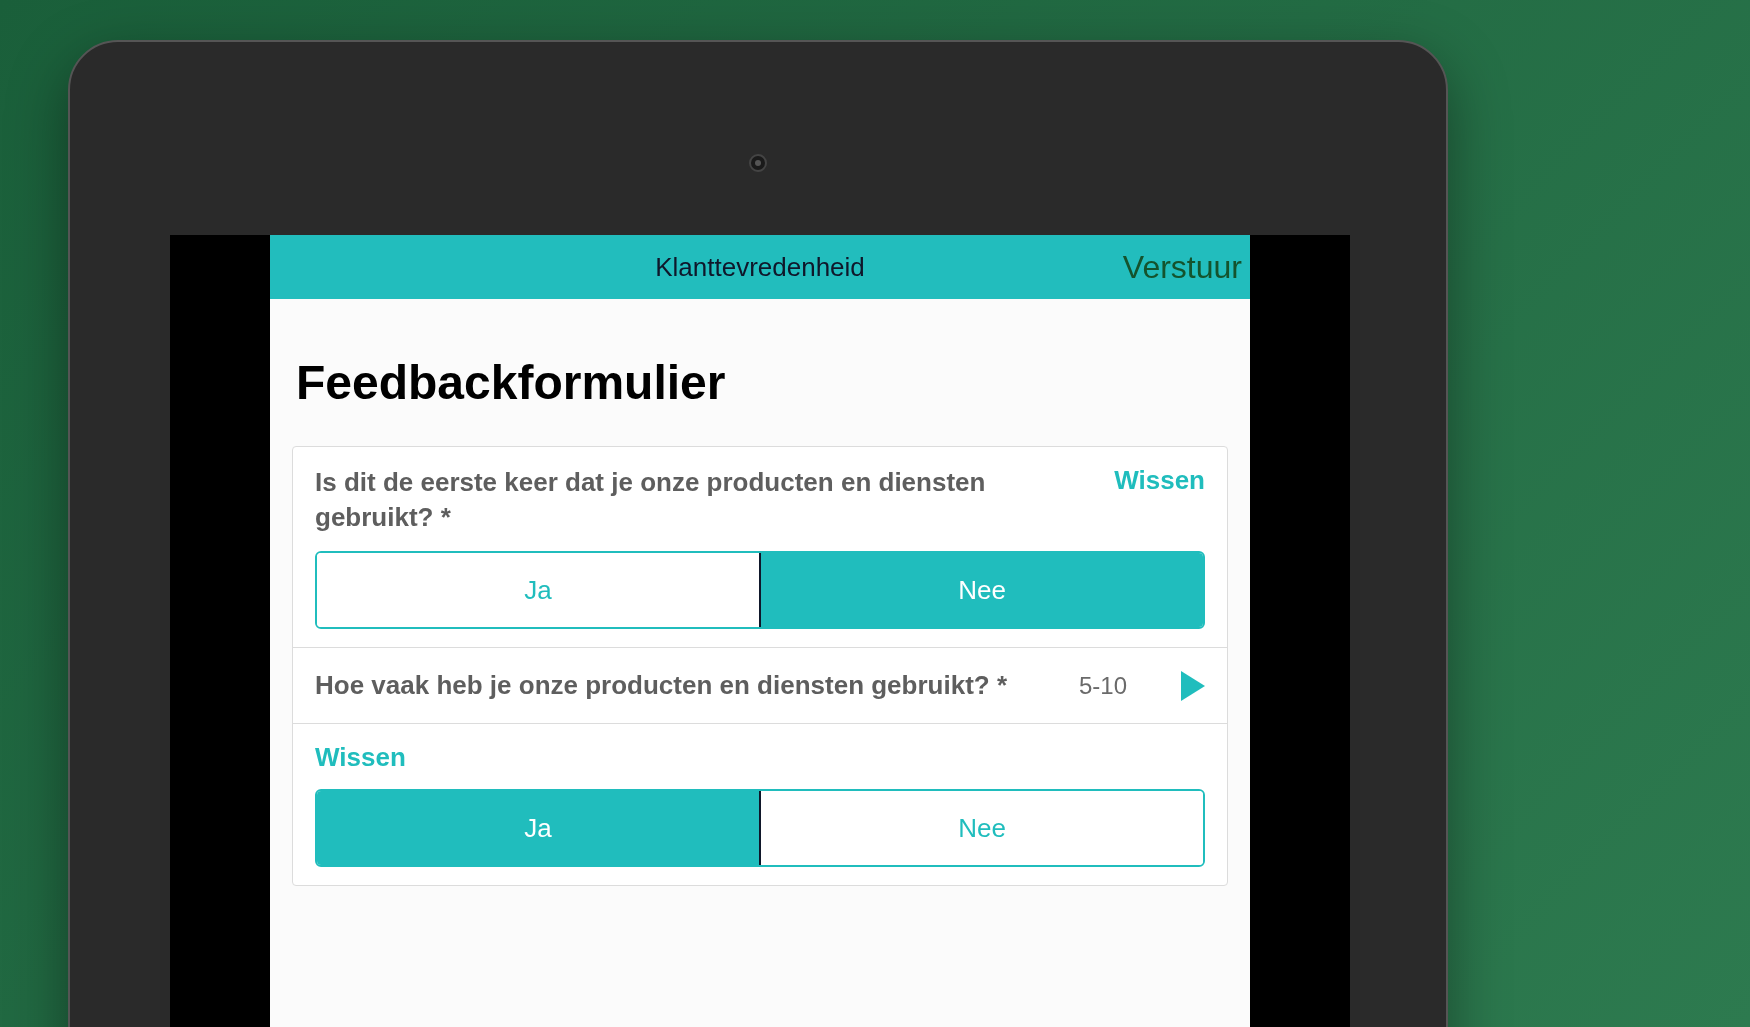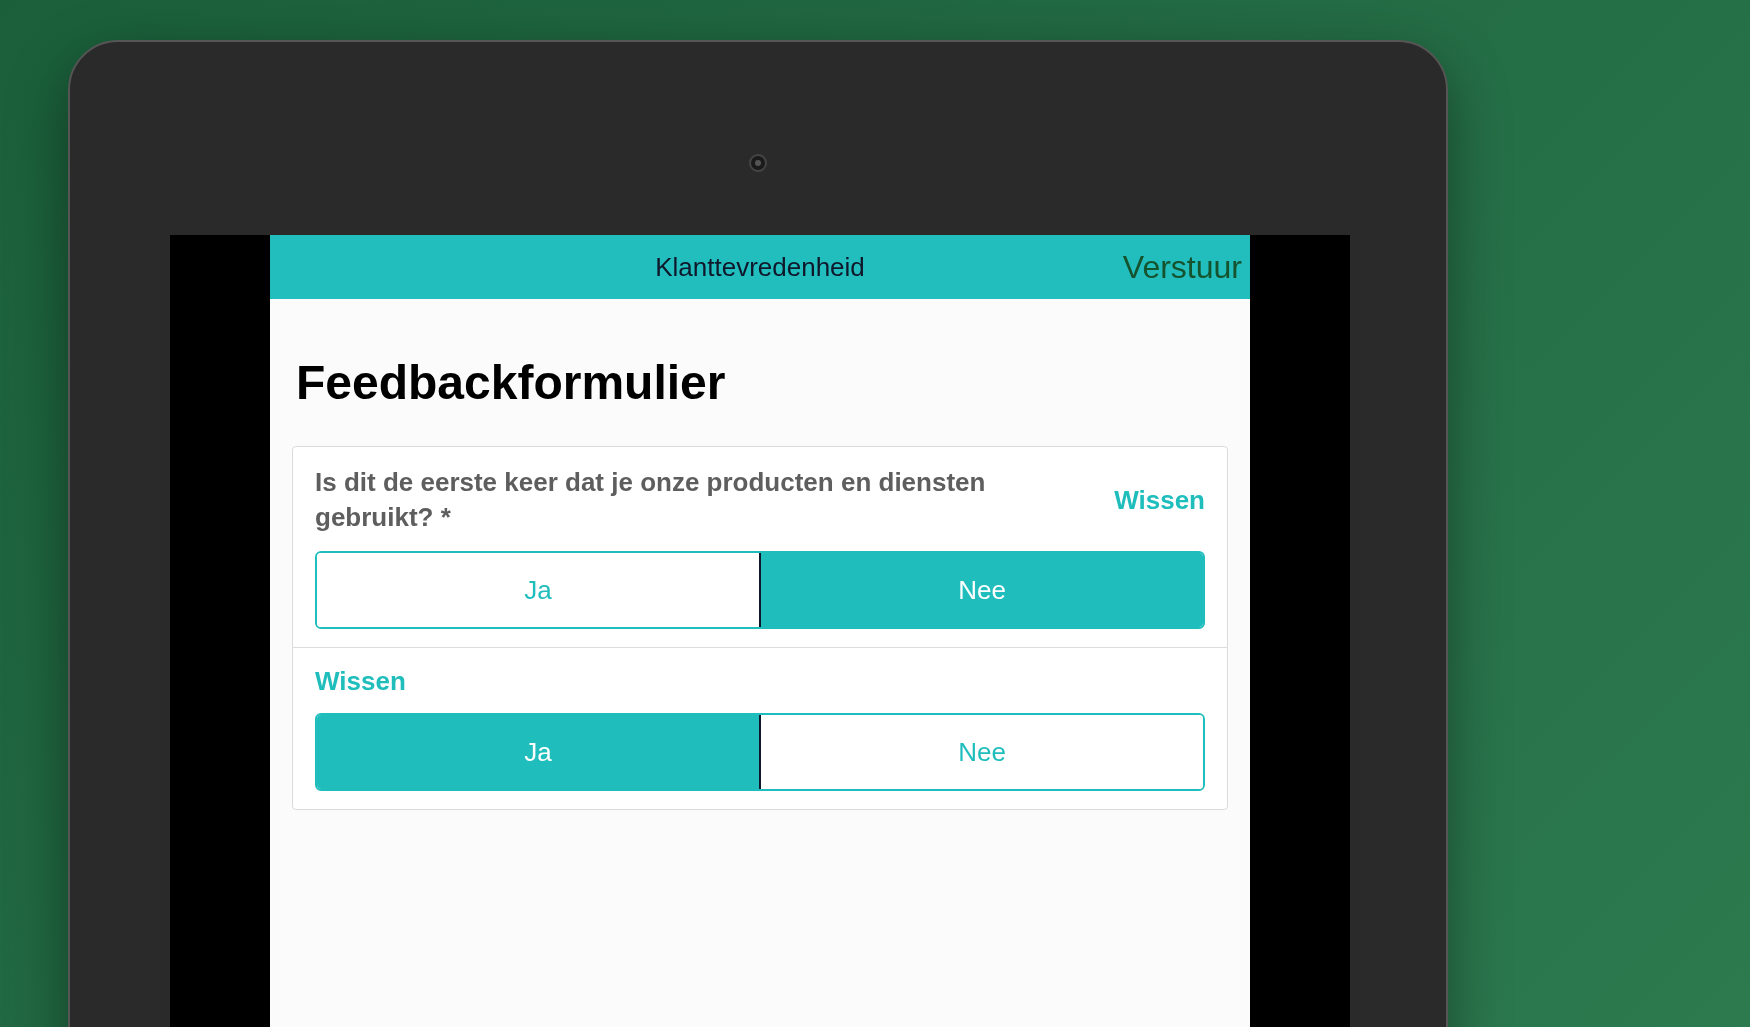--- a/index.html
+++ b/index.html
@@ -105,21 +105,21 @@
     .form-row {
       padding: 18px 22px;
       border-bottom: 1px solid #dcdcdc;
     }
     .form-row:last-child {
       border-bottom: none;
     }
     .question-header {
       display: flex;
       justify-content: space-between;
-      align-items: center;
+      align-items: flex-start;
       margin-bottom: 16px;
       gap: 31px;
     }
     .question-text {
       font-size: 26px;
       font-weight: 600;
       color: #5e5e5e;
       line-height: 1.35;
       flex: 1;
       padding-right: 16px;
@@ -207,20 +207,25 @@
             <div class="question-header">
               <div class="question-text">Is dit de eerste keer dat je onze producten en diensten gebruikt? *</div>
               <div class="clear-link">Wissen</div>
             </div>
             <div class="segmented">
               <div class="segment unselected">Ja</div>
               <div class="segment selected">Nee</div>
             </div>
           </div>
 
+          <div class="picker-row">
+            <div class="picker-question">Hoe vaak heb je onze producten en diensten gebruikt? *</div>
+            <div class="picker-value">5-10</div>
+            <div class="picker-arrow"></div>
+          </div>
 
           <div class="form-row">
             <div class="question-header">
               <div class="clear-link">Wissen</div>
             </div>
             <div class="segmented">
               <div class="segment selected">Ja</div>
               <div class="segment unselected">Nee</div>
             </div>
           </div>

